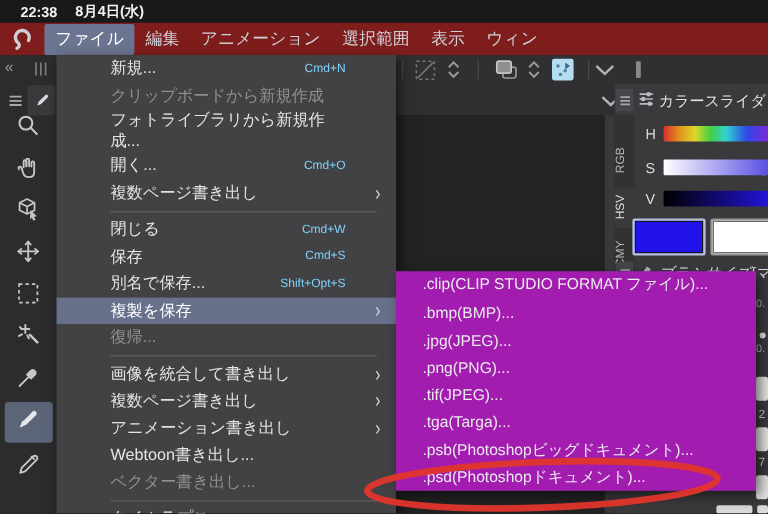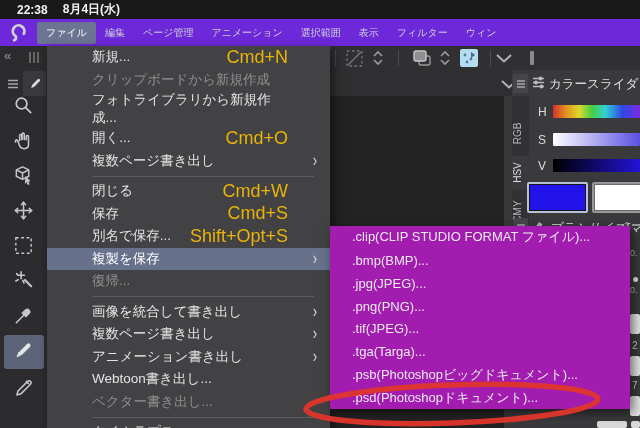--- a/index.html
+++ b/index.html
@@ -10,22 +10,22 @@
     -webkit-font-smoothing:antialiased;
   }
   .abs{position:absolute;}
 
   
   .statusbar{left:0;top:0;width:640px;height:19px;background:#191919;
     display:flex;align-items:center;gap:15px;padding-left:17px;
     color:#f2f2f2;font-size:12px;font-weight:bold;}
 
   
-  .menubar{left:0;top:19px;width:640px;height:27px;background:#6d28d9;
-    display:flex;align-items:center;color:#ced0d6;font-size:10px;}
+  .menubar{left:0;top:19px;width:640px;height:27px;background:#7f1d1d;
+    display:flex;align-items:center;color:#ced0d6;font-size:14px;}
   .logo{margin:0 8px 0 8px;display:flex;align-items:center;}
   .mb-item{padding:4px 9px;border-radius:2px;white-space:nowrap;}
   .mb-item.active{background:#6b7490;color:#fff;}
 
   
   .cmdbar{left:47px;top:46px;width:593px;height:24px;background:#303033;}
   .cmdbar2{left:47px;top:70px;width:465px;height:26px;background:#2f2f31;}
   .cb-div{position:absolute;top:4px;width:1px;height:16px;background:#4a4a4c;}
   .cb-handle{position:absolute;top:5px;width:4px;height:14px;background:#8a8a8c;border-radius:1px;}
 
@@ -65,21 +65,21 @@
   .frag{position:absolute;color:#b9b9bb;font-size:9px;}
   .frag-cell{position:absolute;left:118px;width:10px;height:20px;background:#e4e4e4;border-radius:2px;}
   .frag-dot{position:absolute;left:121px;top:207px;width:5px;height:5px;border-radius:50%;background:#e0e0e0;}
   .bcell{position:absolute;background:#d9d9d9;border-radius:2px;}
 
   
   .fmenu{left:47px;top:46px;width:283px;height:382px;background:#424244;z-index:10;
     box-shadow:3px 4px 10px rgba(0,0,0,.55);display:flex;flex-direction:column;overflow:hidden;}
   .fm-row{flex:0 0 22.5px;display:flex;align-items:center;position:relative;
     padding-left:45px;padding-right:4px;font-size:13.5px;color:#e4e4e6;}
-  .fm-short{margin-left:auto;margin-right:38px;font-size:18px;color:#eab308;}
+  .fm-short{margin-left:auto;margin-right:38px;font-size:10px;color:#7dd3fc;}
   .fm-arrow{position:absolute;right:13px;top:50%;transform:translateY(-54%) scaleY(1.35);font-size:13px;color:#d8d8da;}
   .fm-row.disabled{color:#8f8f91;}
   .fm-row.active{background:#68718c;color:#fff;}
   .fm-sep{flex:0 0 8px;position:relative;}
   .fm-sep::after{content:"";position:absolute;left:45px;right:16px;top:3.5px;height:1px;background:#5d5d5f;}
 
   
   .smenu{left:330px;top:226px;width:300px;height:183px;background:#a21caf;z-index:11;
     box-shadow:3px 4px 10px rgba(0,0,0,.55);display:flex;flex-direction:column;}
   .sm-row{flex:1;display:flex;align-items:center;padding-left:22px;font-size:13px;color:#eaeaec;white-space:nowrap;}
@@ -100,30 +100,28 @@
     <svg viewBox="0 0 24 24" width="21" height="21">
         <path d="M18 13.5 A6.6 6.6 0 1 0 8.2 15.8 C10 17.6 9.3 19.8 7 20.8" fill="none" stroke="#cfd0d4" stroke-width="3.2" stroke-linecap="round"></path>
       </svg>
   </span>
   <div style="display:flex;">
 
       <span class="mb-item active"><span>ファイル</span></span>
 
       <span class="mb-item"><span>編集</span></span>
 
-      <span class="mb-item"><span>ページ管理</span></span>
 
       <span class="mb-item"><span>アニメーション</span></span>
 
 
       <span class="mb-item"><span>選択範囲</span></span>
 
       <span class="mb-item"><span>表示</span></span>
 
-      <span class="mb-item"><span>フィルター</span></span>
 
       <span class="mb-item"><span>ウィン</span></span>
     </div>
 </div>
 
 <div class="abs cmdbar">
   <svg class="abs" style="left:263px;top:3px;" width="12" height="18">
       <polyline points="2,7 6,3 10,7" fill="none" stroke="#9a9a9c" stroke-width="1.6"></polyline>
       <polyline points="2,11 6,15 10,11" fill="none" stroke="#9a9a9c" stroke-width="1.6"></polyline>
     </svg>

